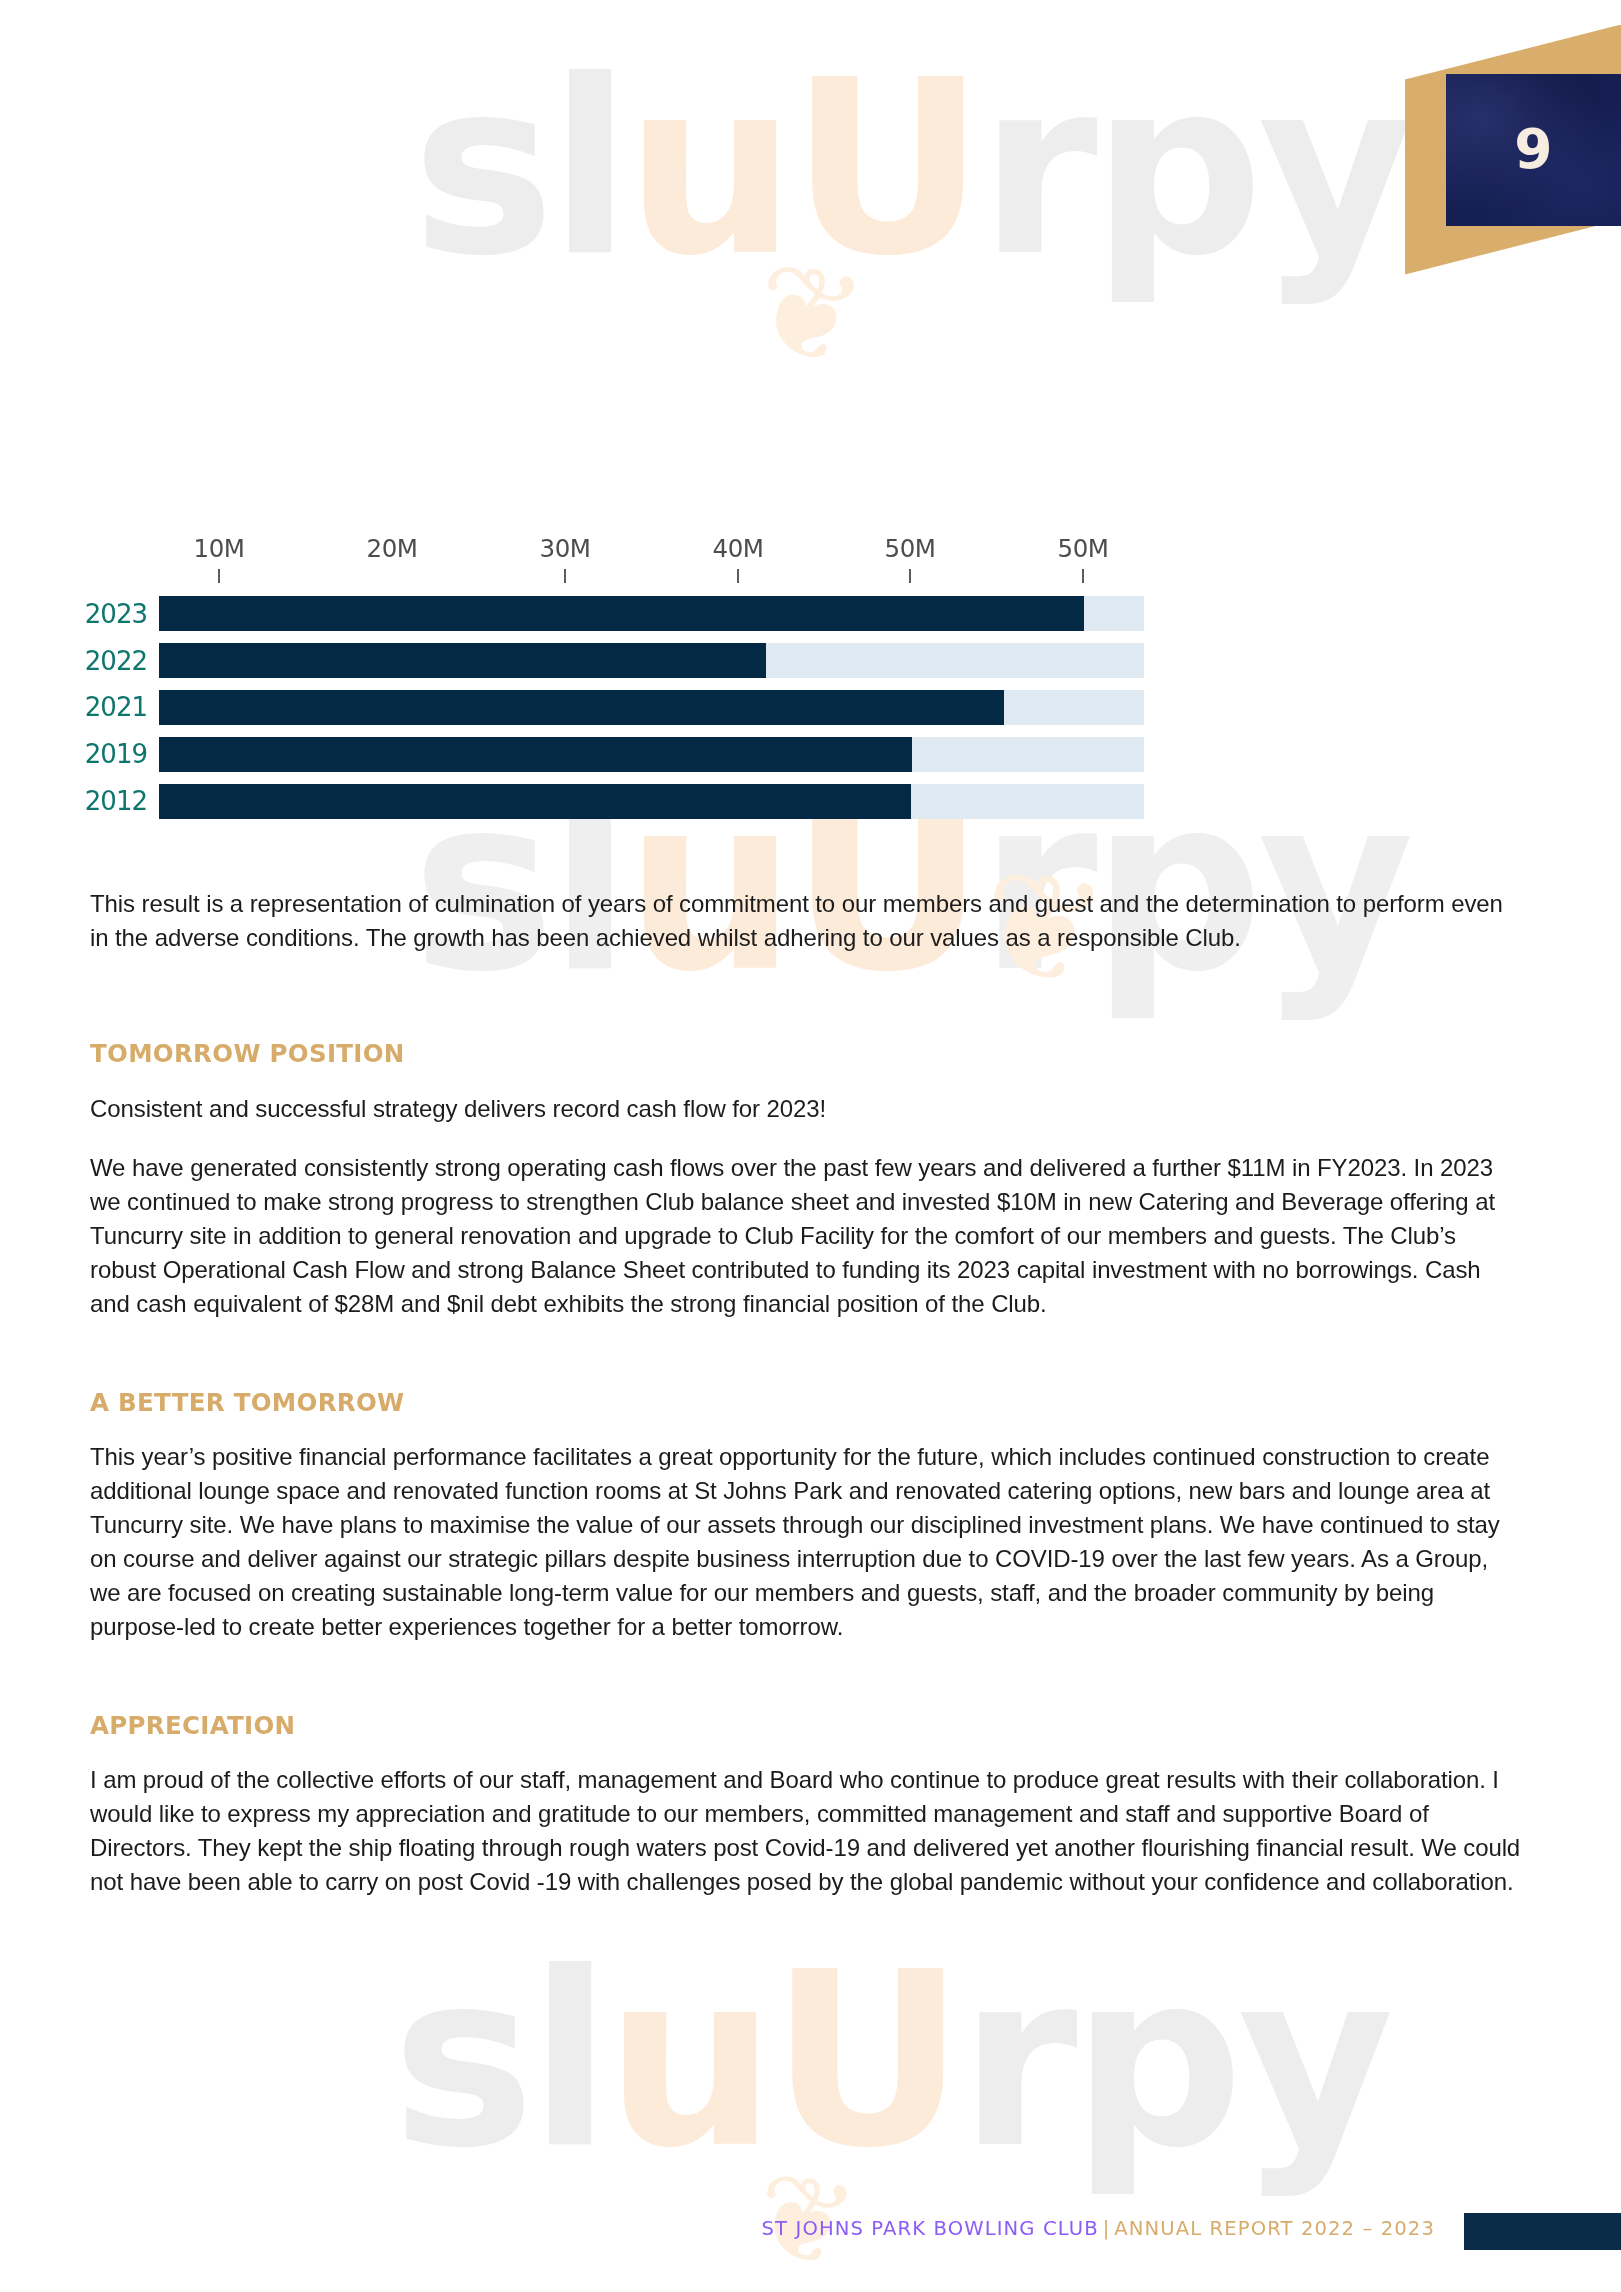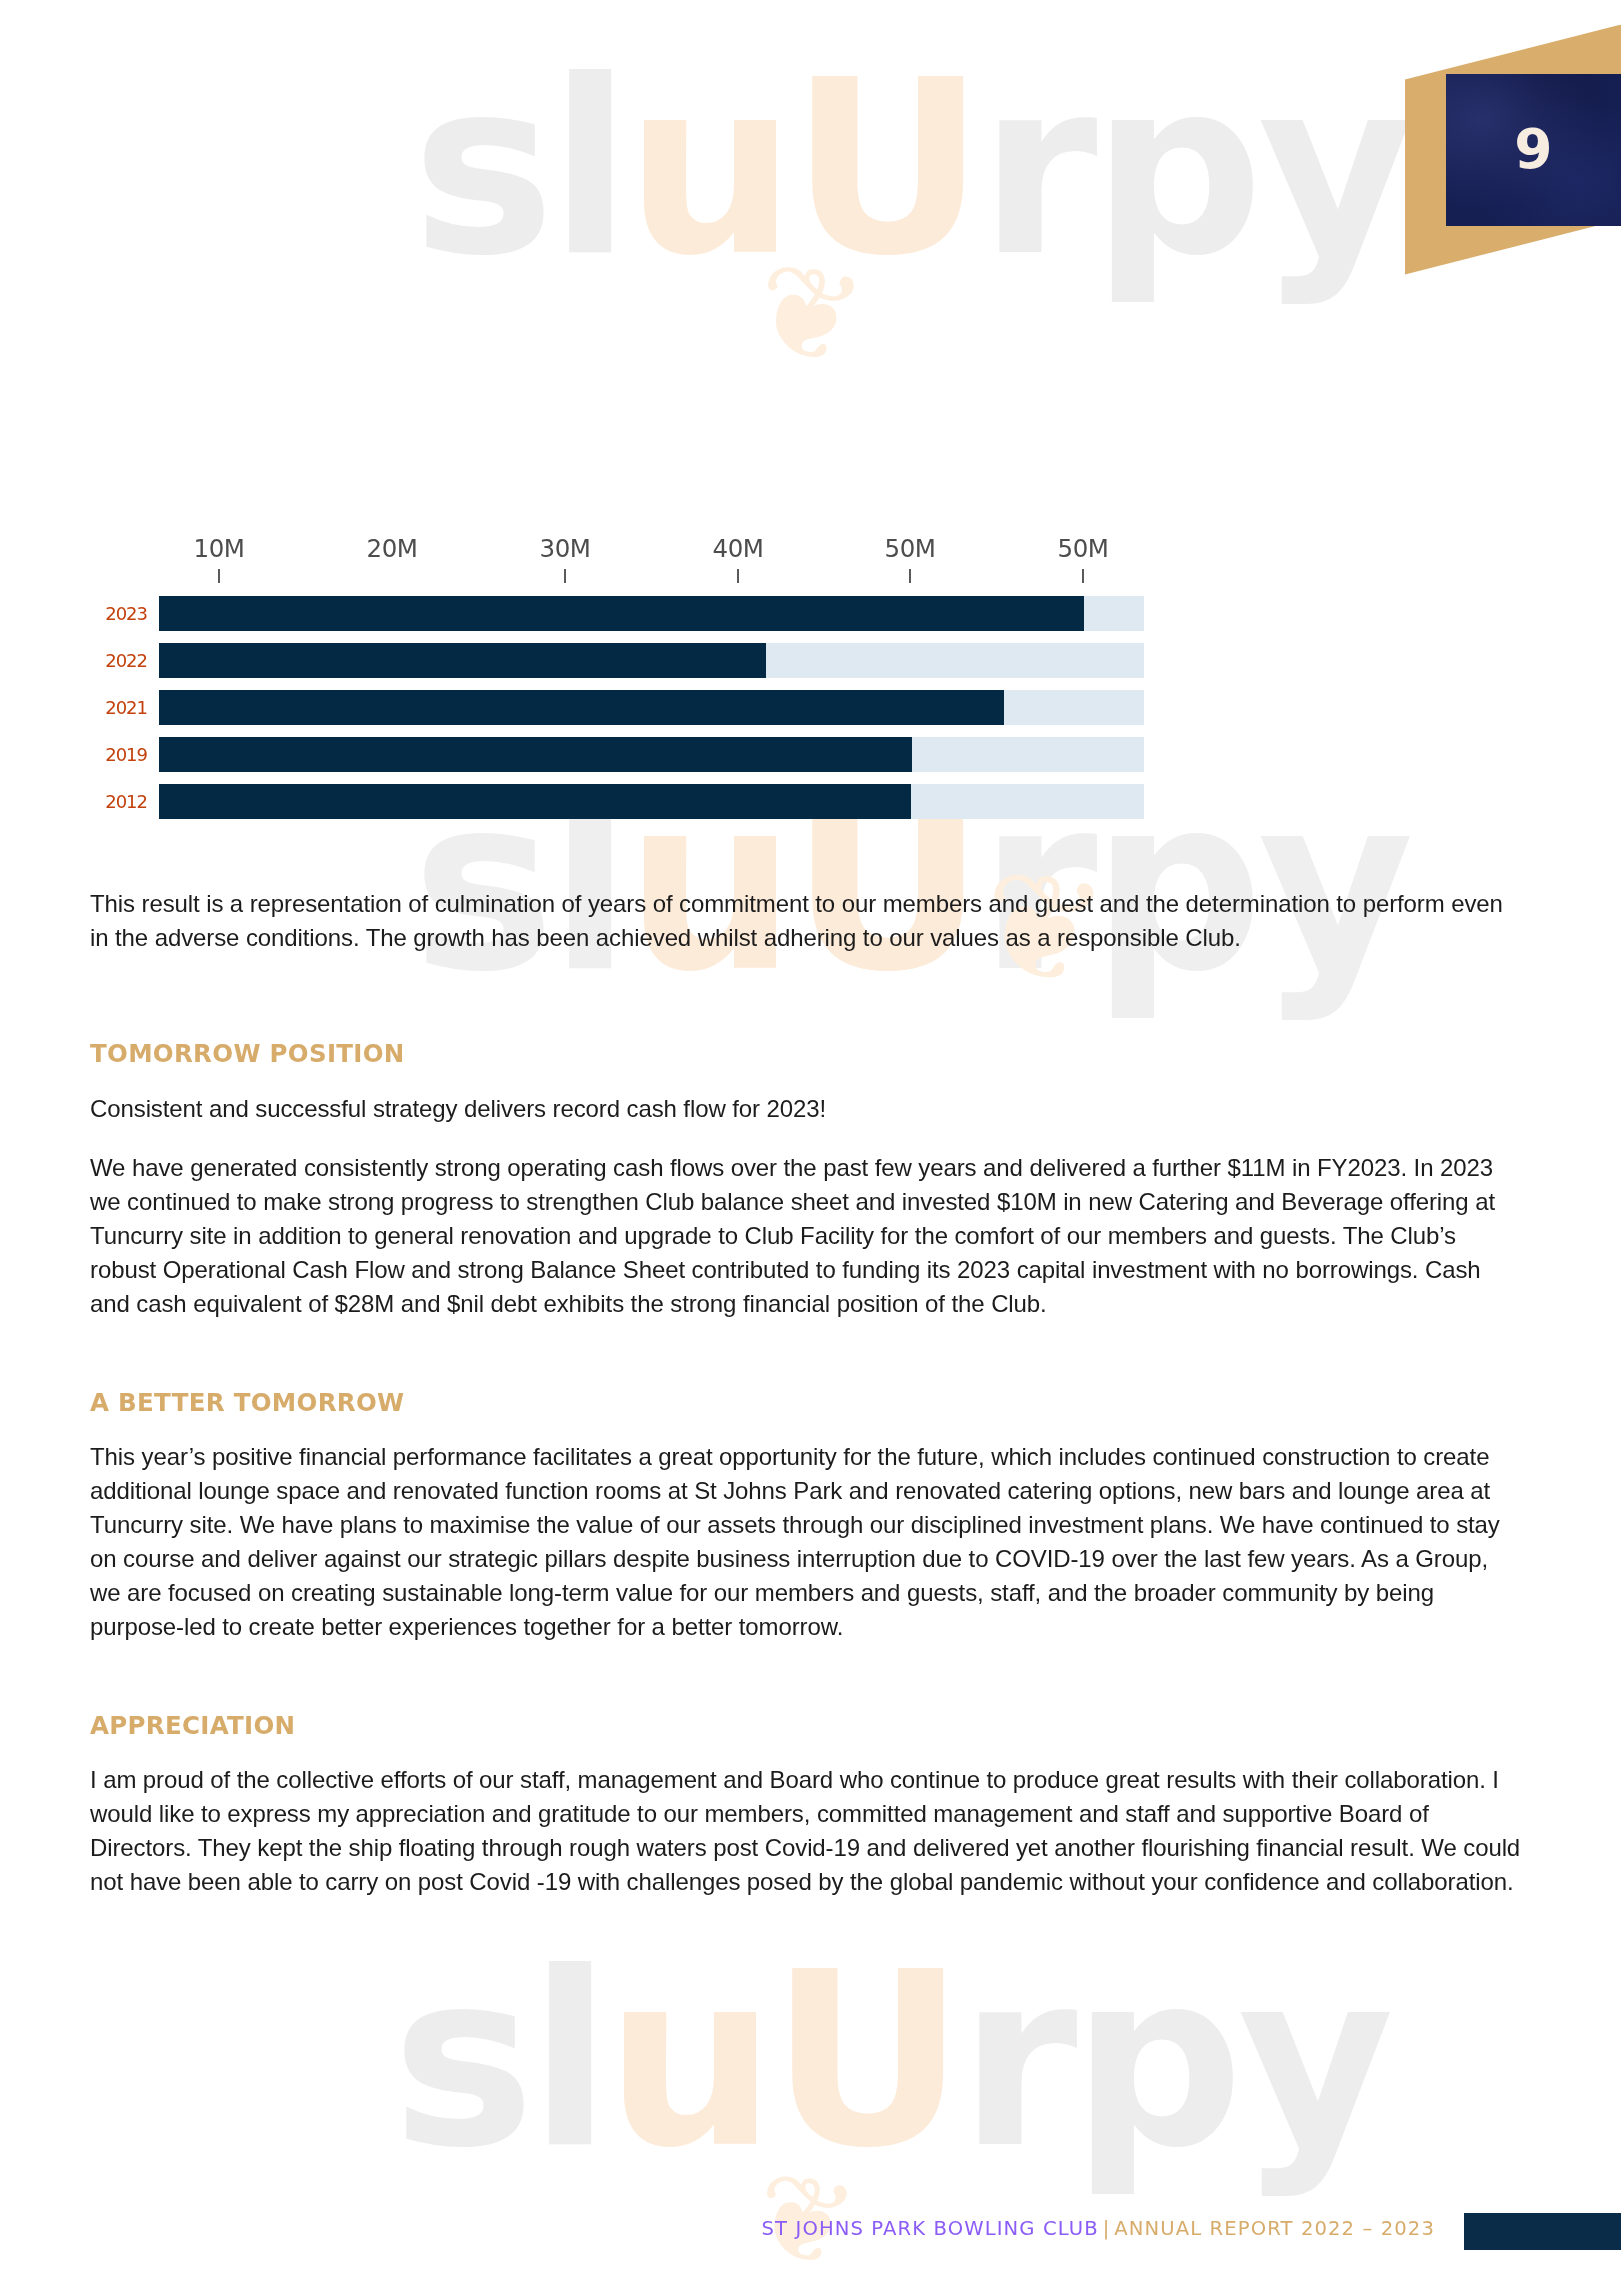--- a/index.html
+++ b/index.html
@@ -139,22 +139,22 @@
   .row-label {
     position: absolute;
     left: 0;
     top: 0;
     width: 57px;
     height: 35px;
     display: flex;
     align-items: center;
     justify-content: flex-end;
     font-family: "DejaVu Sans", sans-serif;
-    font-size: 18px;
-    color: #c2410c;
+    font-size: 26px;
+    color: #0f766e;
     letter-spacing: -1px;
   }
   .track {
     position: absolute;
     left: 69px;
     right: 0;
     top: 0;
     height: 35px;
     background: #dfe9f2;
   }

